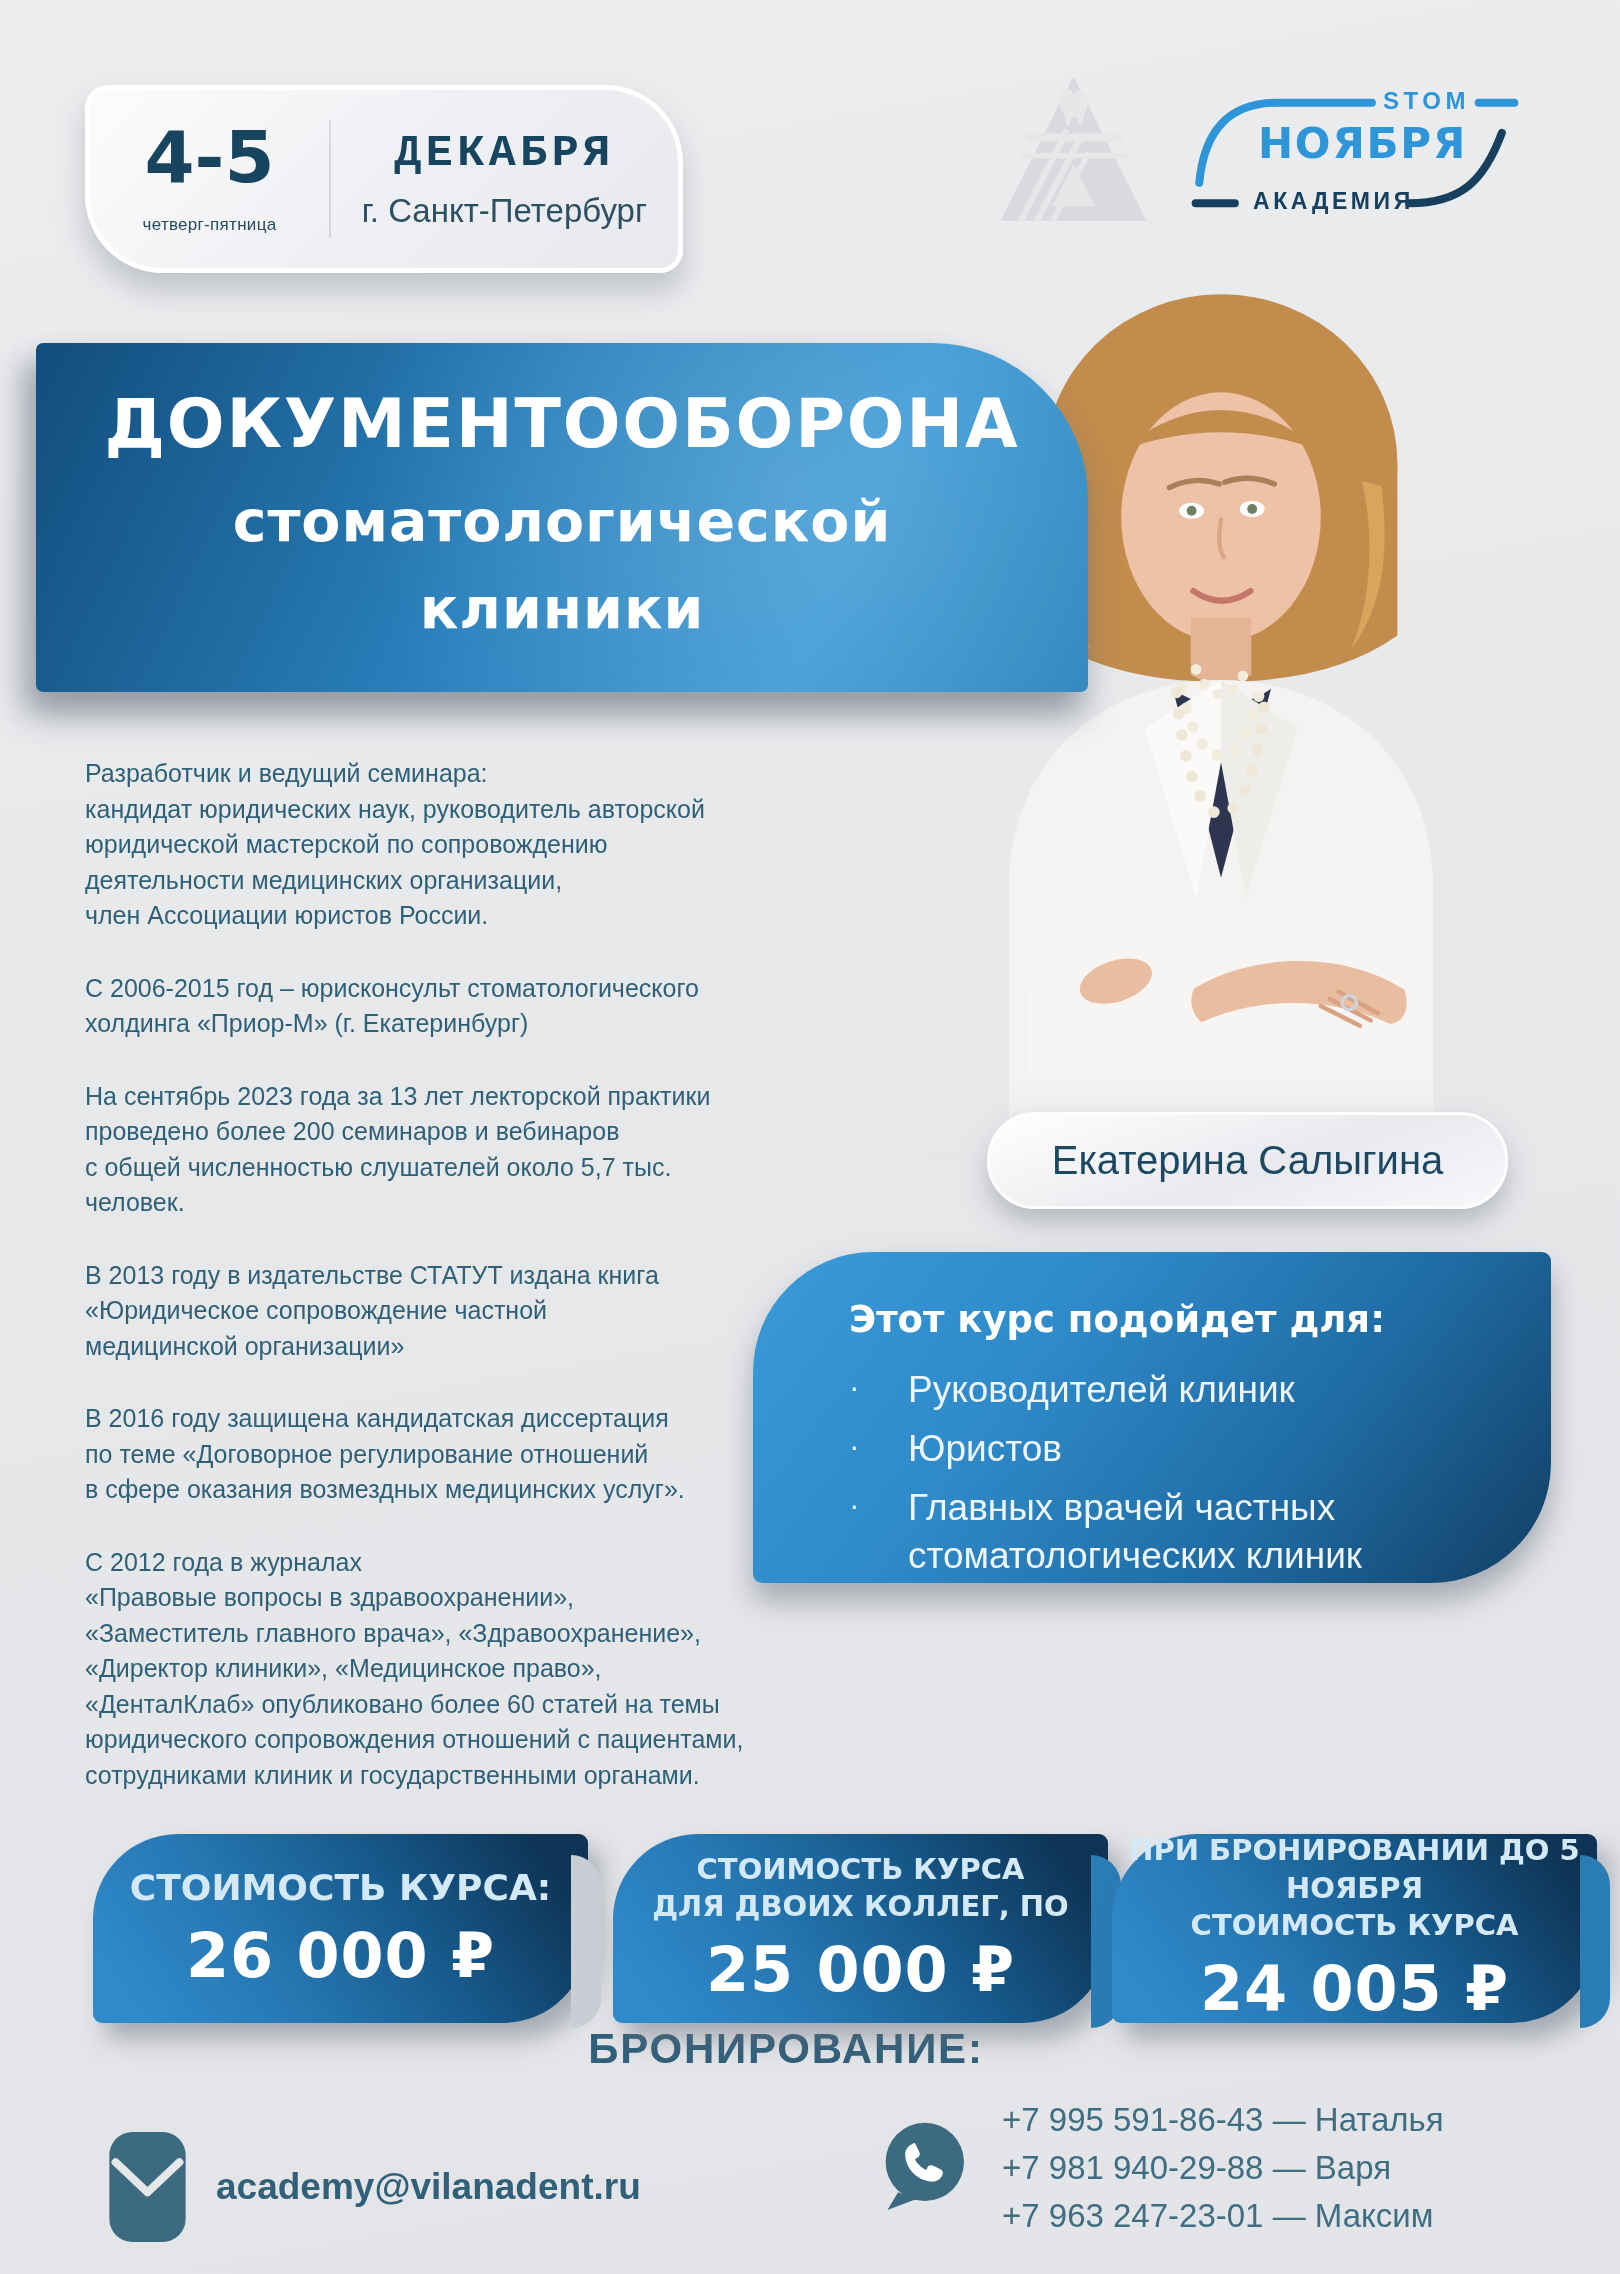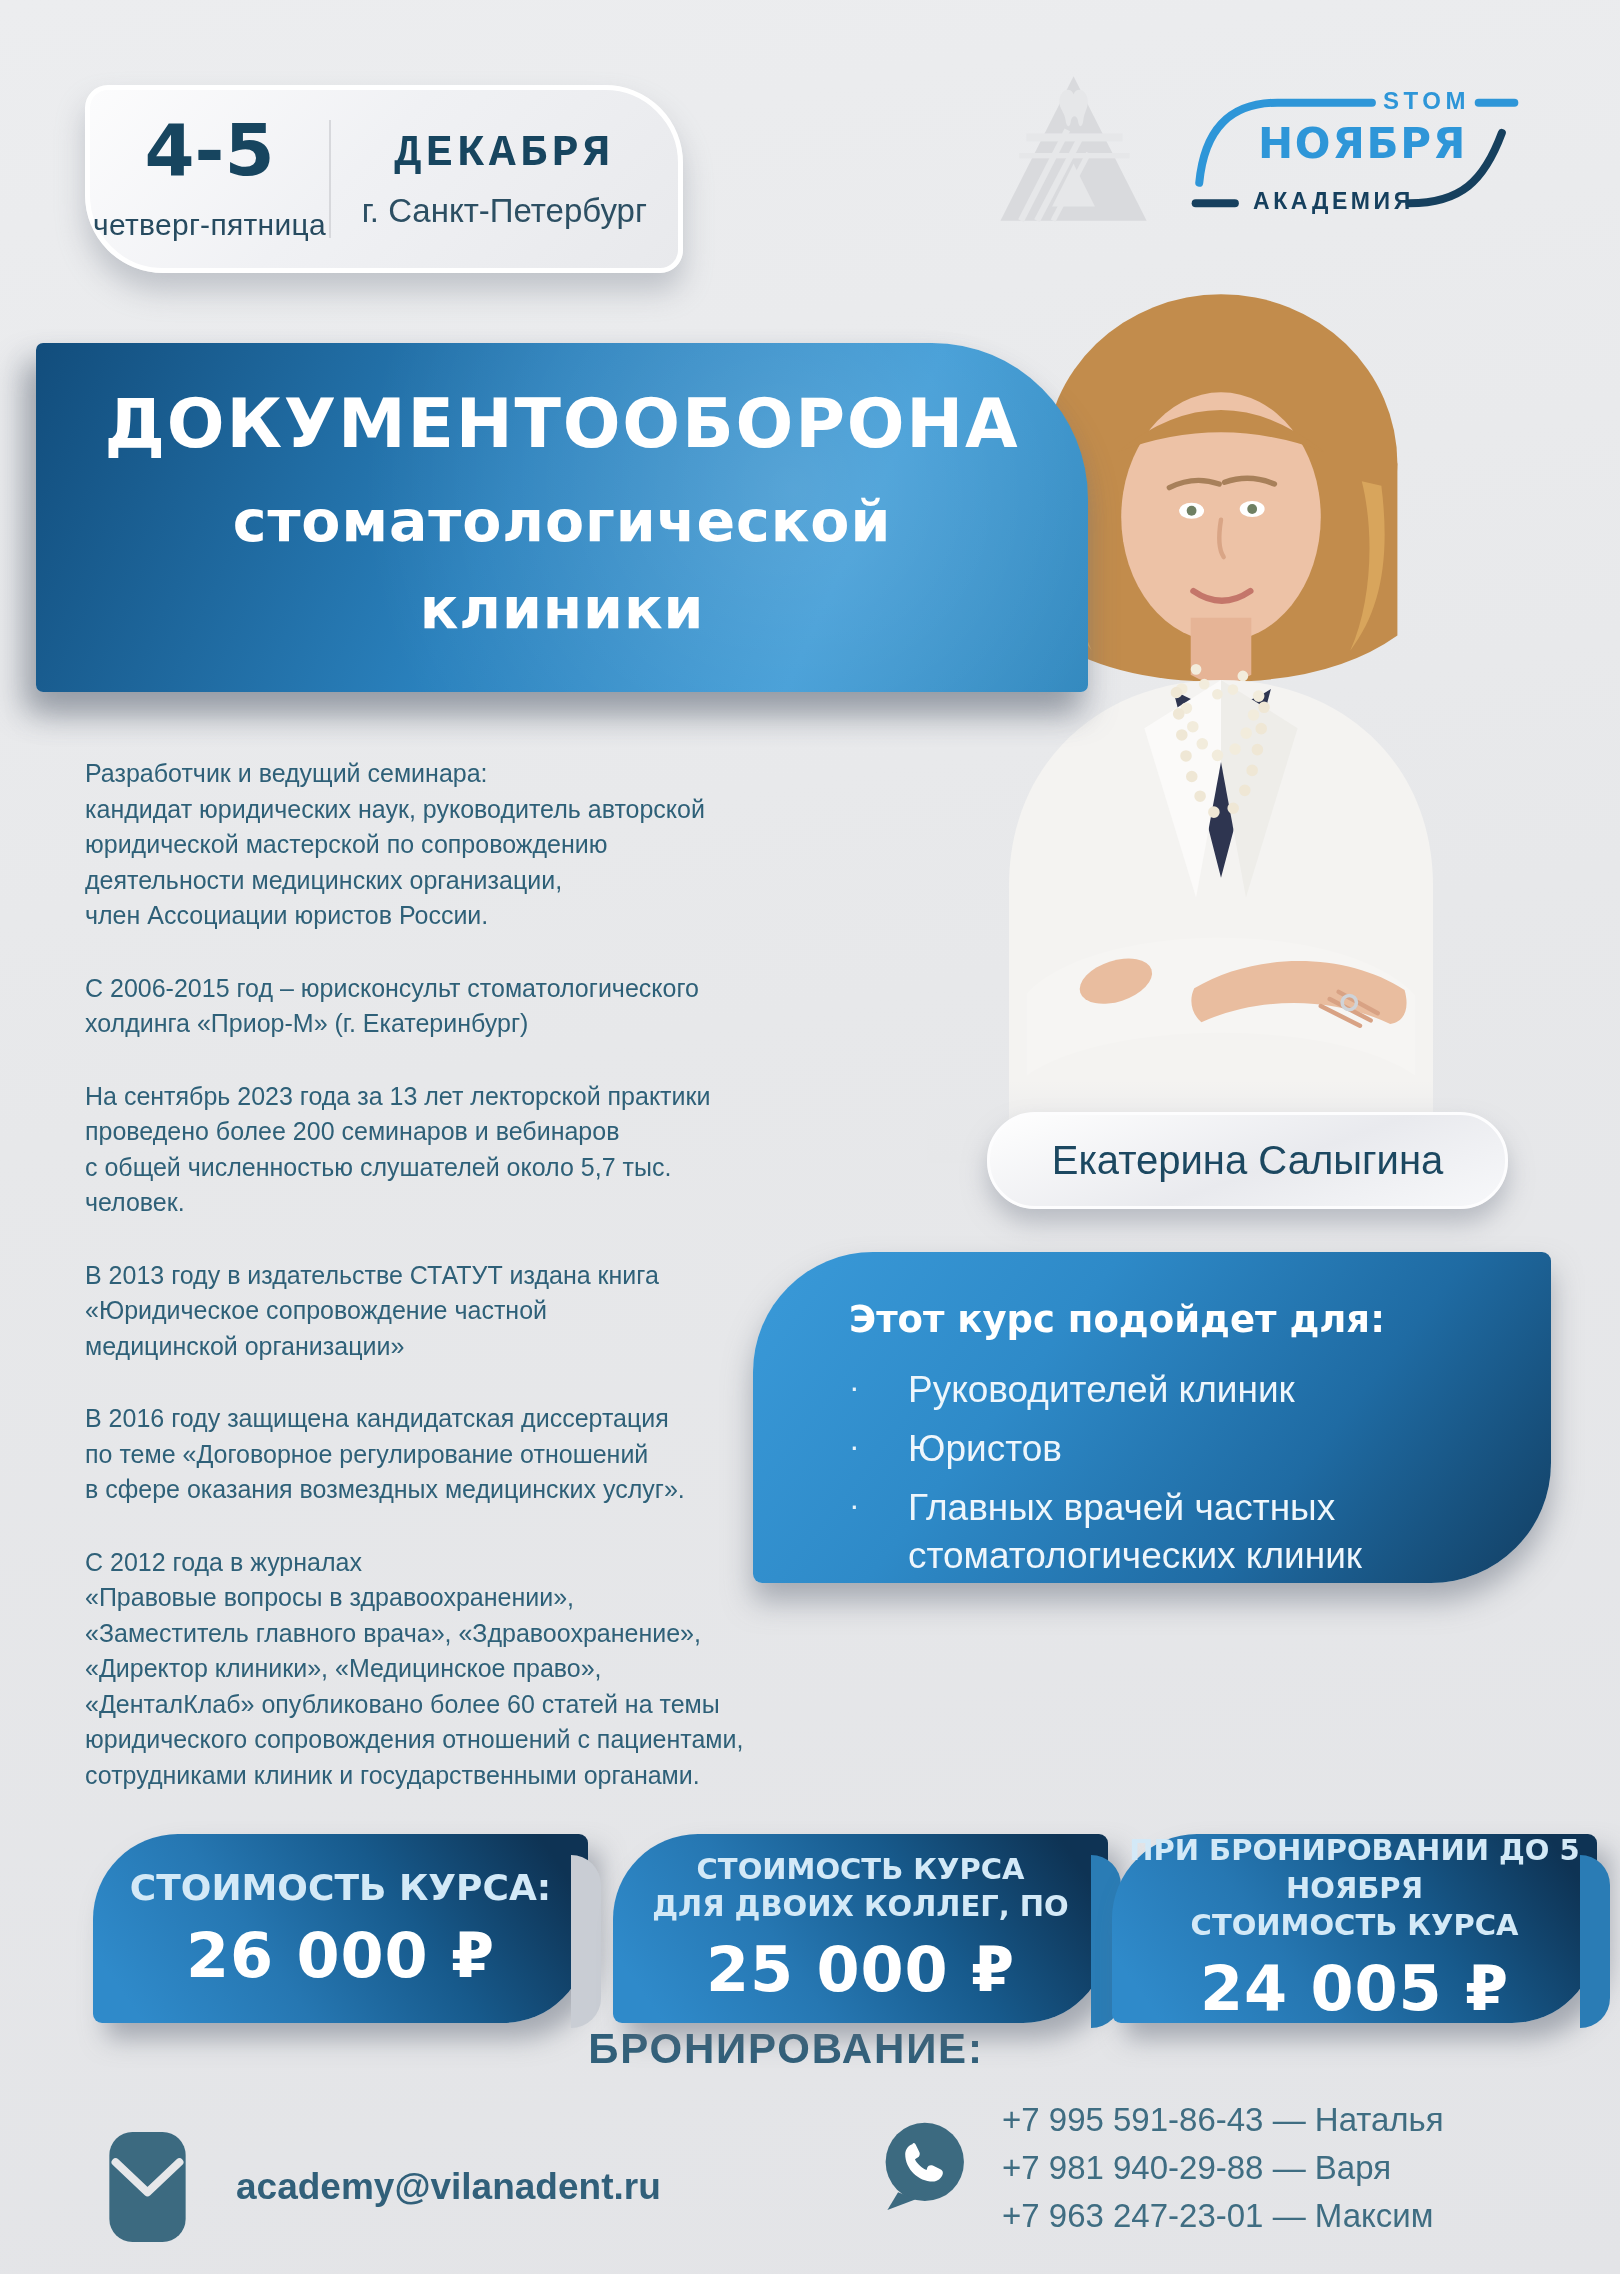--- a/index.html
+++ b/index.html
@@ -14,21 +14,21 @@
   
   .badge{
     left:85px;top:85px;width:588px;height:178px;
     border:5.3px solid #ffffff;border-radius:23px 78px 23px 78px;
     background:linear-gradient(135deg,#fcfcfd 0%,#f0f1f4 45%,#e8e9ec 100%);
     box-shadow:0 18px 28.5px rgba(140,146,158,.45);
     display:flex;align-items:center;
   }
   .badge-left{width:239px;display:flex;flex-direction:column;align-items:center;justify-content:center;}
   .badge-days{font-family:"DejaVu Sans",sans-serif;font-weight:bold;font-size:72px;line-height:.95;color:#17455f;}
-  .badge-weekdays{font-size:30px;color:#274b60;margin-top:23px;letter-spacing:0.3px;}
+  .badge-weekdays{font-size:17px;color:#274b60;margin-top:23px;letter-spacing:0.3px;}
   .badge-divider{width:1.8px;height:118px;background:#d7d8dc;}
   .badge-right{flex:1;display:flex;flex-direction:column;align-items:center;justify-content:center;}
   .badge-month{font-family:Liberation Mono, monospace;font-weight:bold;font-size:45px;color:#17455f;letter-spacing:4.5px;}
   .badge-city{font-size:33px;color:#2c4f63;margin-top:12.5px;}
 
   
   .vilana{left:1185px;top:76px;width:340px;height:162px;}
   .vilana span{position:absolute;display:block;text-align:center;}
   .vilana .stom{left:198px;top:10.7px;width:86px;font-size:24px;font-weight:bold;letter-spacing:4.5px;color:#2e96d8;}
   .vilana .vname{left:68px;top:43px;width:219px;font-family:"DejaVu Sans",sans-serif;font-weight:bold;font-size:42px;letter-spacing:1.8px;color:#2e96d8;}
@@ -99,21 +99,21 @@
   .price-card.c1::after{background:#c9cdd4;}
   .price-card.c2::after,.price-card.c3::after{background:#2a7cb5;}
   .price-label{font-family:"DejaVu Sans",sans-serif;font-weight:bold;font-size:29px;color:#d3e9f7;text-align:center;line-height:1.3;}
   .price-card.c1 .price-label{font-size:36px;}
   .price-value{font-family:"DejaVu Sans",sans-serif;font-weight:bold;font-size:62px;color:#ffffff;letter-spacing:0.9px;margin-top:7.1px;}
 
   
   .booking-title{left:0;top:2025px;width:1572px;text-align:center;
     font-size:42px;font-weight:bold;color:#31607a;letter-spacing:1.8px;}
   .email-block{left:109px;top:2132px;display:flex;align-items:center;}
-  .email-text{margin-left:50px;font-size:37px;font-weight:bold;color:#31607a;}
+  .email-text{margin-left:30px;font-size:37px;font-weight:bold;color:#31607a;}
   .phones-block{left:880px;top:2096px;display:flex;}
   .phones-list{margin-left:36px;}
   .phone-line{font-size:33px;color:#3f6d82;line-height:1.46;}
   .phone-icon-wrap{margin-top:25px;}
 </style>
 </head>
 <body>
 
 <div class="abs badge">
   <div class="badge-left">

